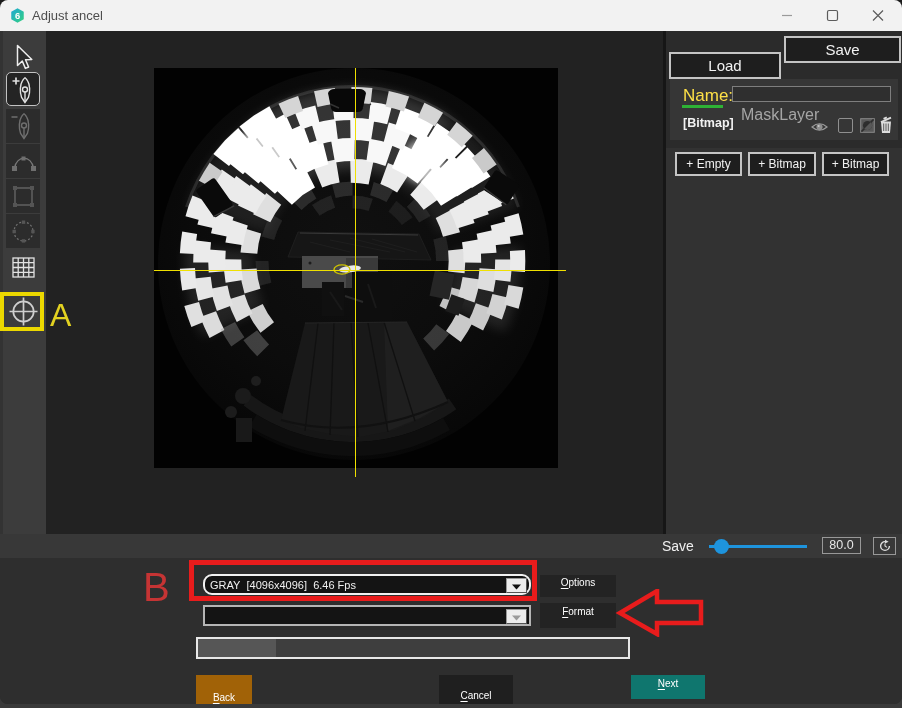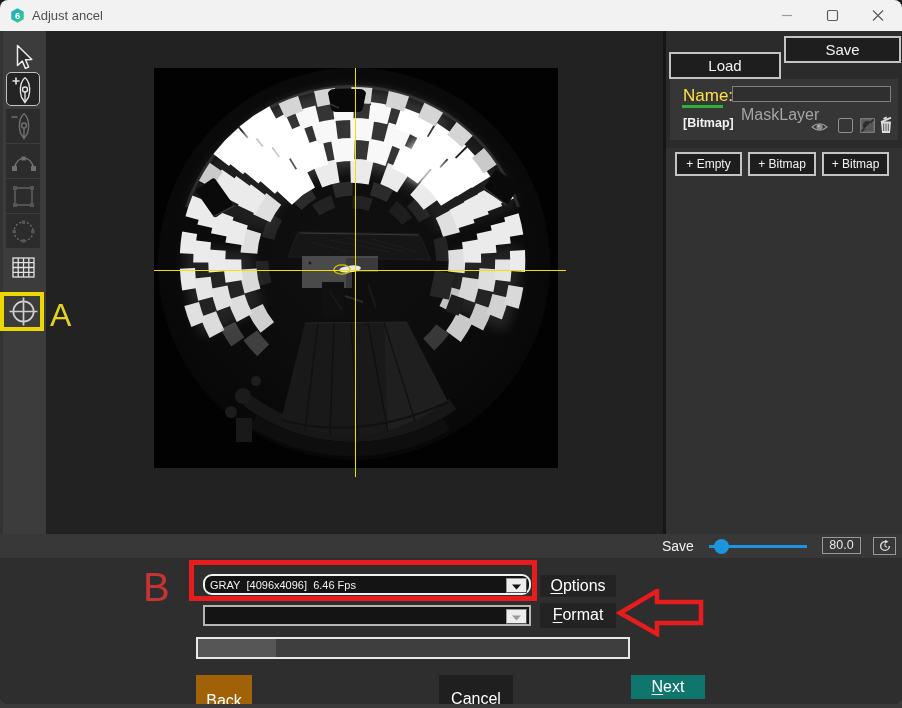--- a/index.html
+++ b/index.html
@@ -14,21 +14,21 @@
 #rpanel{position:absolute;left:663px;top:0;width:239px;height:503px;background:#323232;}
 #rtop{position:absolute;left:0;top:0;width:239px;height:117px;background:#2b2b2b;}
 #rpanel{border-left:3px solid #161616;}
 .btn{position:absolute;background:#1e1e1e;border:2px solid #c4c4c4;color:#f2f2f2;text-align:center;}
 #namepanel{position:absolute;left:4px;top:48px;width:228px;height:61px;background:#363636;}
 #zoombar{position:absolute;left:0;top:534px;width:902px;height:24px;background:#383838;}
 #bottom{position:absolute;left:0;top:558px;width:902px;height:146px;background:#2e2e2e;}
 .combo{position:absolute;left:203px;width:328px;height:21px;background:#141414;border:2px solid #f2f2f2;box-sizing:border-box;}
 .cbtn{position:absolute;right:2px;top:2px;width:19px;height:13px;background:#ededed;border:1px solid #999;
 border-right-color:#555;border-bottom-color:#555;}
-.dbtn{position:absolute;background:#232323;color:#fff;font-size:16px;text-align:center;}
+.dbtn{position:absolute;background:#232323;color:#fff;font-size:10px;text-align:center;}
 u{text-decoration:underline;text-underline-offset:2px;}
 </style></head><body>
 <div id="bgbot"></div>
 <div id="win">
   <div id="main">
     <div id="canvasbg" style="position:absolute;left:43px;top:0;width:617px;height:503px;background:#222;"></div>
     <svg width="404" height="400" viewBox="154 68 404 400" style="position:absolute;left:154px;top:37px">
 <defs>
  <filter id="blur3" x="-60%" y="-60%" width="220%" height="220%">
             <feGaussianBlur stdDeviation="4"></feGaussianBlur>

